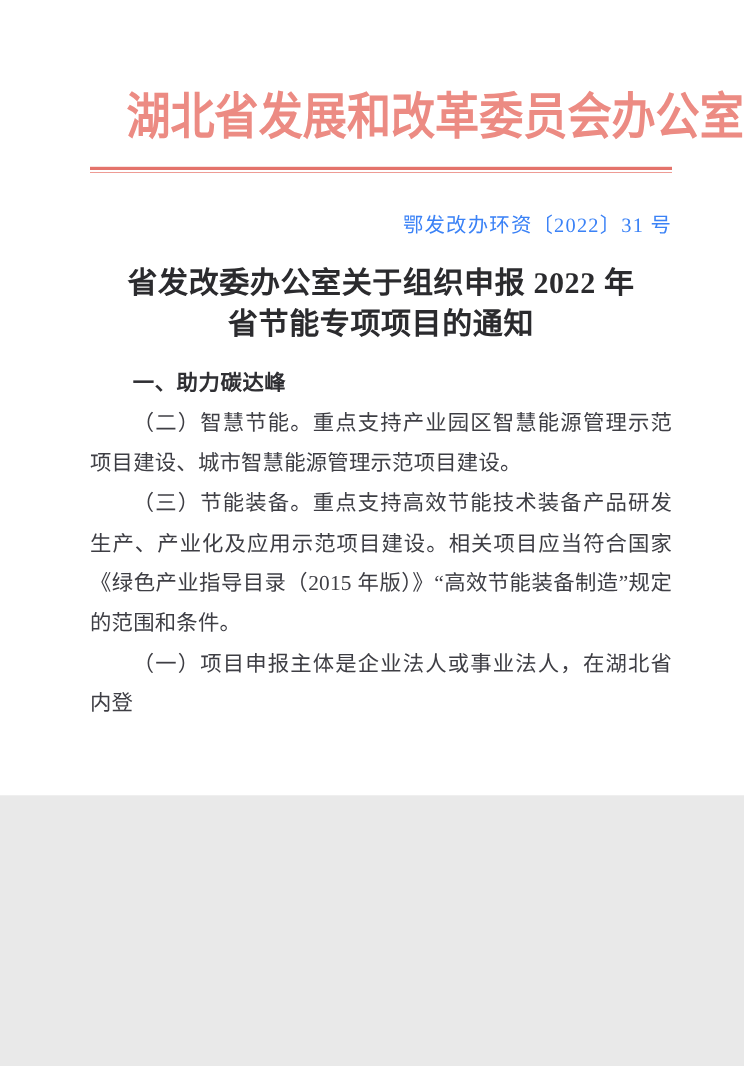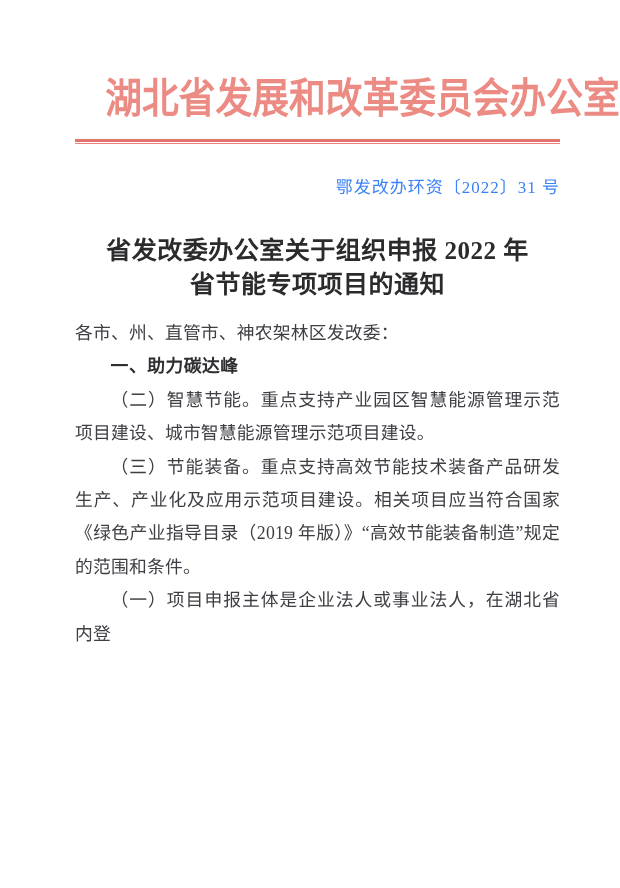--- a/index.html
+++ b/index.html
@@ -4,21 +4,21 @@
 <style>
   html, body {
     margin: 0;
     padding: 0;
     background: #e9e9e9;
     font-family: "Liberation Serif", "DejaVu Serif", serif;
   }
   .page {
     position: relative;
     width: 620px;
-    height: 888px;
+    height: 663px;
     margin: 0 auto;
     background: #ffffff;
     overflow: hidden;
   }
   .content {
     padding: 0 60px 0 75px; 
   }
   
   .letterhead {
     margin: 76px 0 0 0;
@@ -46,21 +46,21 @@
   .doc-number {
     margin-top: 34px;
     font-size: 17px;
     line-height: 20px;
     color: #3b82f6;
     text-align: right;
     letter-spacing: 1px;
   }
   
   .doc-title {
-    margin-top: 36px;
+    margin-top: 22px;
     text-align: center;
     font-size: 25px;
     font-weight: 700;
     line-height: 34px;
     color: #2b2b2e;
     letter-spacing: 0.5px;
   }
   
   .body-text {
     margin-top: 15px;
@@ -101,28 +101,27 @@
   <div class="content">
 
     <div class="doc-number">鄂发改办环资〔2022〕31 号</div>
 
     <div class="doc-title">
       <div>省发改委办公室关于组织申报 2022 年</div>
       <div>省节能专项项目的通知</div>
     </div>
 
     <div class="body-text">
-      <p>各市、州、直管市、神农架林区发改委：</p>
 
 
       <p class="section-heading">一、助力碳达峰</p>
 
 
       <p class="para-indent">（二）智慧节能。重点支持产业园区智慧能源管理示范项目建设、城市智慧能源管理示范项目建设。</p>
 
-      <p class="para-indent">（三）节能装备。重点支持高效节能技术装备产品研发生产、产业化及应用示范项目建设。相关项目应当符合国家《绿色产业指导目录（2019 年版）》“高效节能装备制造”规定的范围和条件。</p>
+      <p class="para-indent">（三）节能装备。重点支持高效节能技术装备产品研发生产、产业化及应用示范项目建设。相关项目应当符合国家《绿色产业指导目录（2015 年版）》“高效节能装备制造”规定的范围和条件。</p>
 
 
       <p class="para-indent">（一）项目申报主体是企业法人或事业法人，在湖北省内登</p>
     </div>
   </div>
 
 </div>
 
 </body></html>

